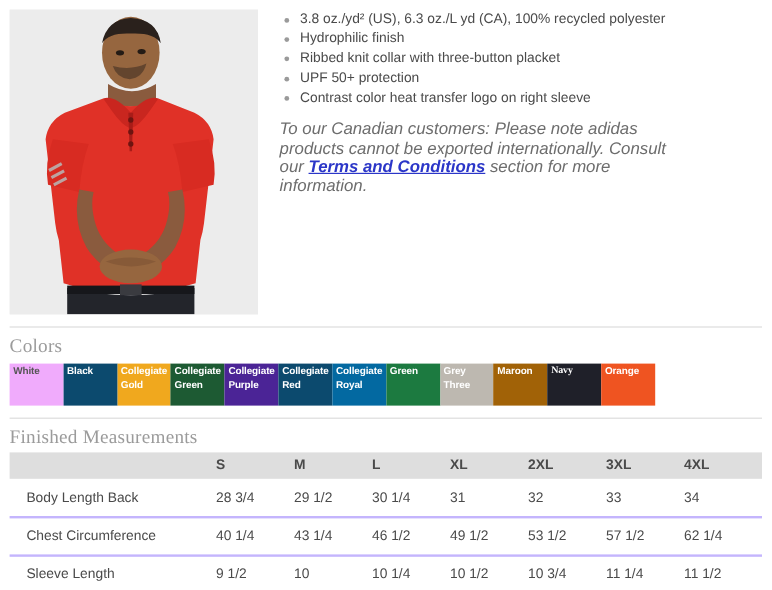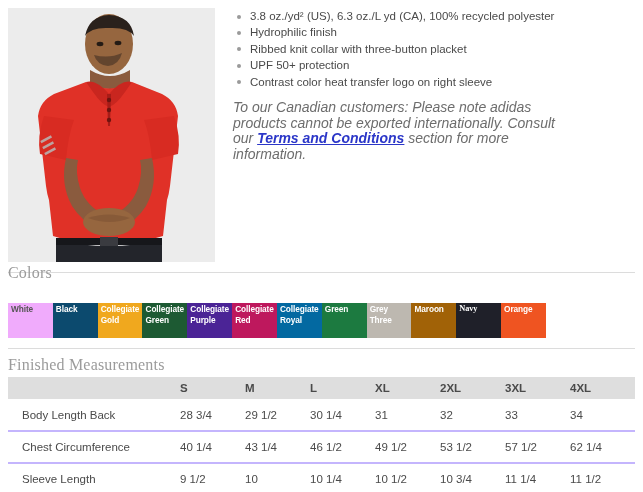--- a/index.html
+++ b/index.html
@@ -82,21 +82,21 @@
     position: absolute;
     left: 8px;
     font-family: "Liberation Serif", serif;
     font-size: 16px;
     color: #9b9b9b;
     letter-spacing: 0.2px;
   }
 
   
   #rule-colors { top: 272px; }
-  #title-colors { top: 264px; }
+  #title-colors { top: 280px; }
 
   .swatch-row {
     position: absolute;
     left: 8px; top: 303px;
     width: 538px; height: 35px;
     display: flex;
   }
   .swatch {
     flex: 1 1 0;
     height: 35px;
@@ -221,21 +221,21 @@
       </div>
     <div class="swatch" style="background: rgb(240, 168, 30);">
         <span class="sw-label" style="color: rgb(255, 255, 255);">Collegiate Gold</span>
       </div>
     <div class="swatch" style="background: rgb(29, 90, 51);">
         <span class="sw-label" style="color: rgb(255, 255, 255);">Collegiate Green</span>
       </div>
     <div class="swatch" style="background: rgb(75, 36, 150);">
         <span class="sw-label" style="color: rgb(255, 255, 255);">Collegiate Purple</span>
       </div>
-    <div class="swatch" style="background: #be185d;">
+    <div class="swatch" style="background: #0c4a6e;">
         <span class="sw-label" style="color: rgb(255, 255, 255);">Collegiate Red</span>
       </div>
     <div class="swatch" style="background: #0369a1;">
         <span class="sw-label" style="color: rgb(255, 255, 255);">Collegiate Royal</span>
       </div>
     <div class="swatch" style="background: rgb(28, 122, 64);">
         <span class="sw-label" style="color: rgb(255, 255, 255);">Green</span>
       </div>
     <div class="swatch" style="background: rgb(189, 184, 176);">
         <span class="sw-label" style="color: rgb(255, 255, 255);">Grey Three</span>

